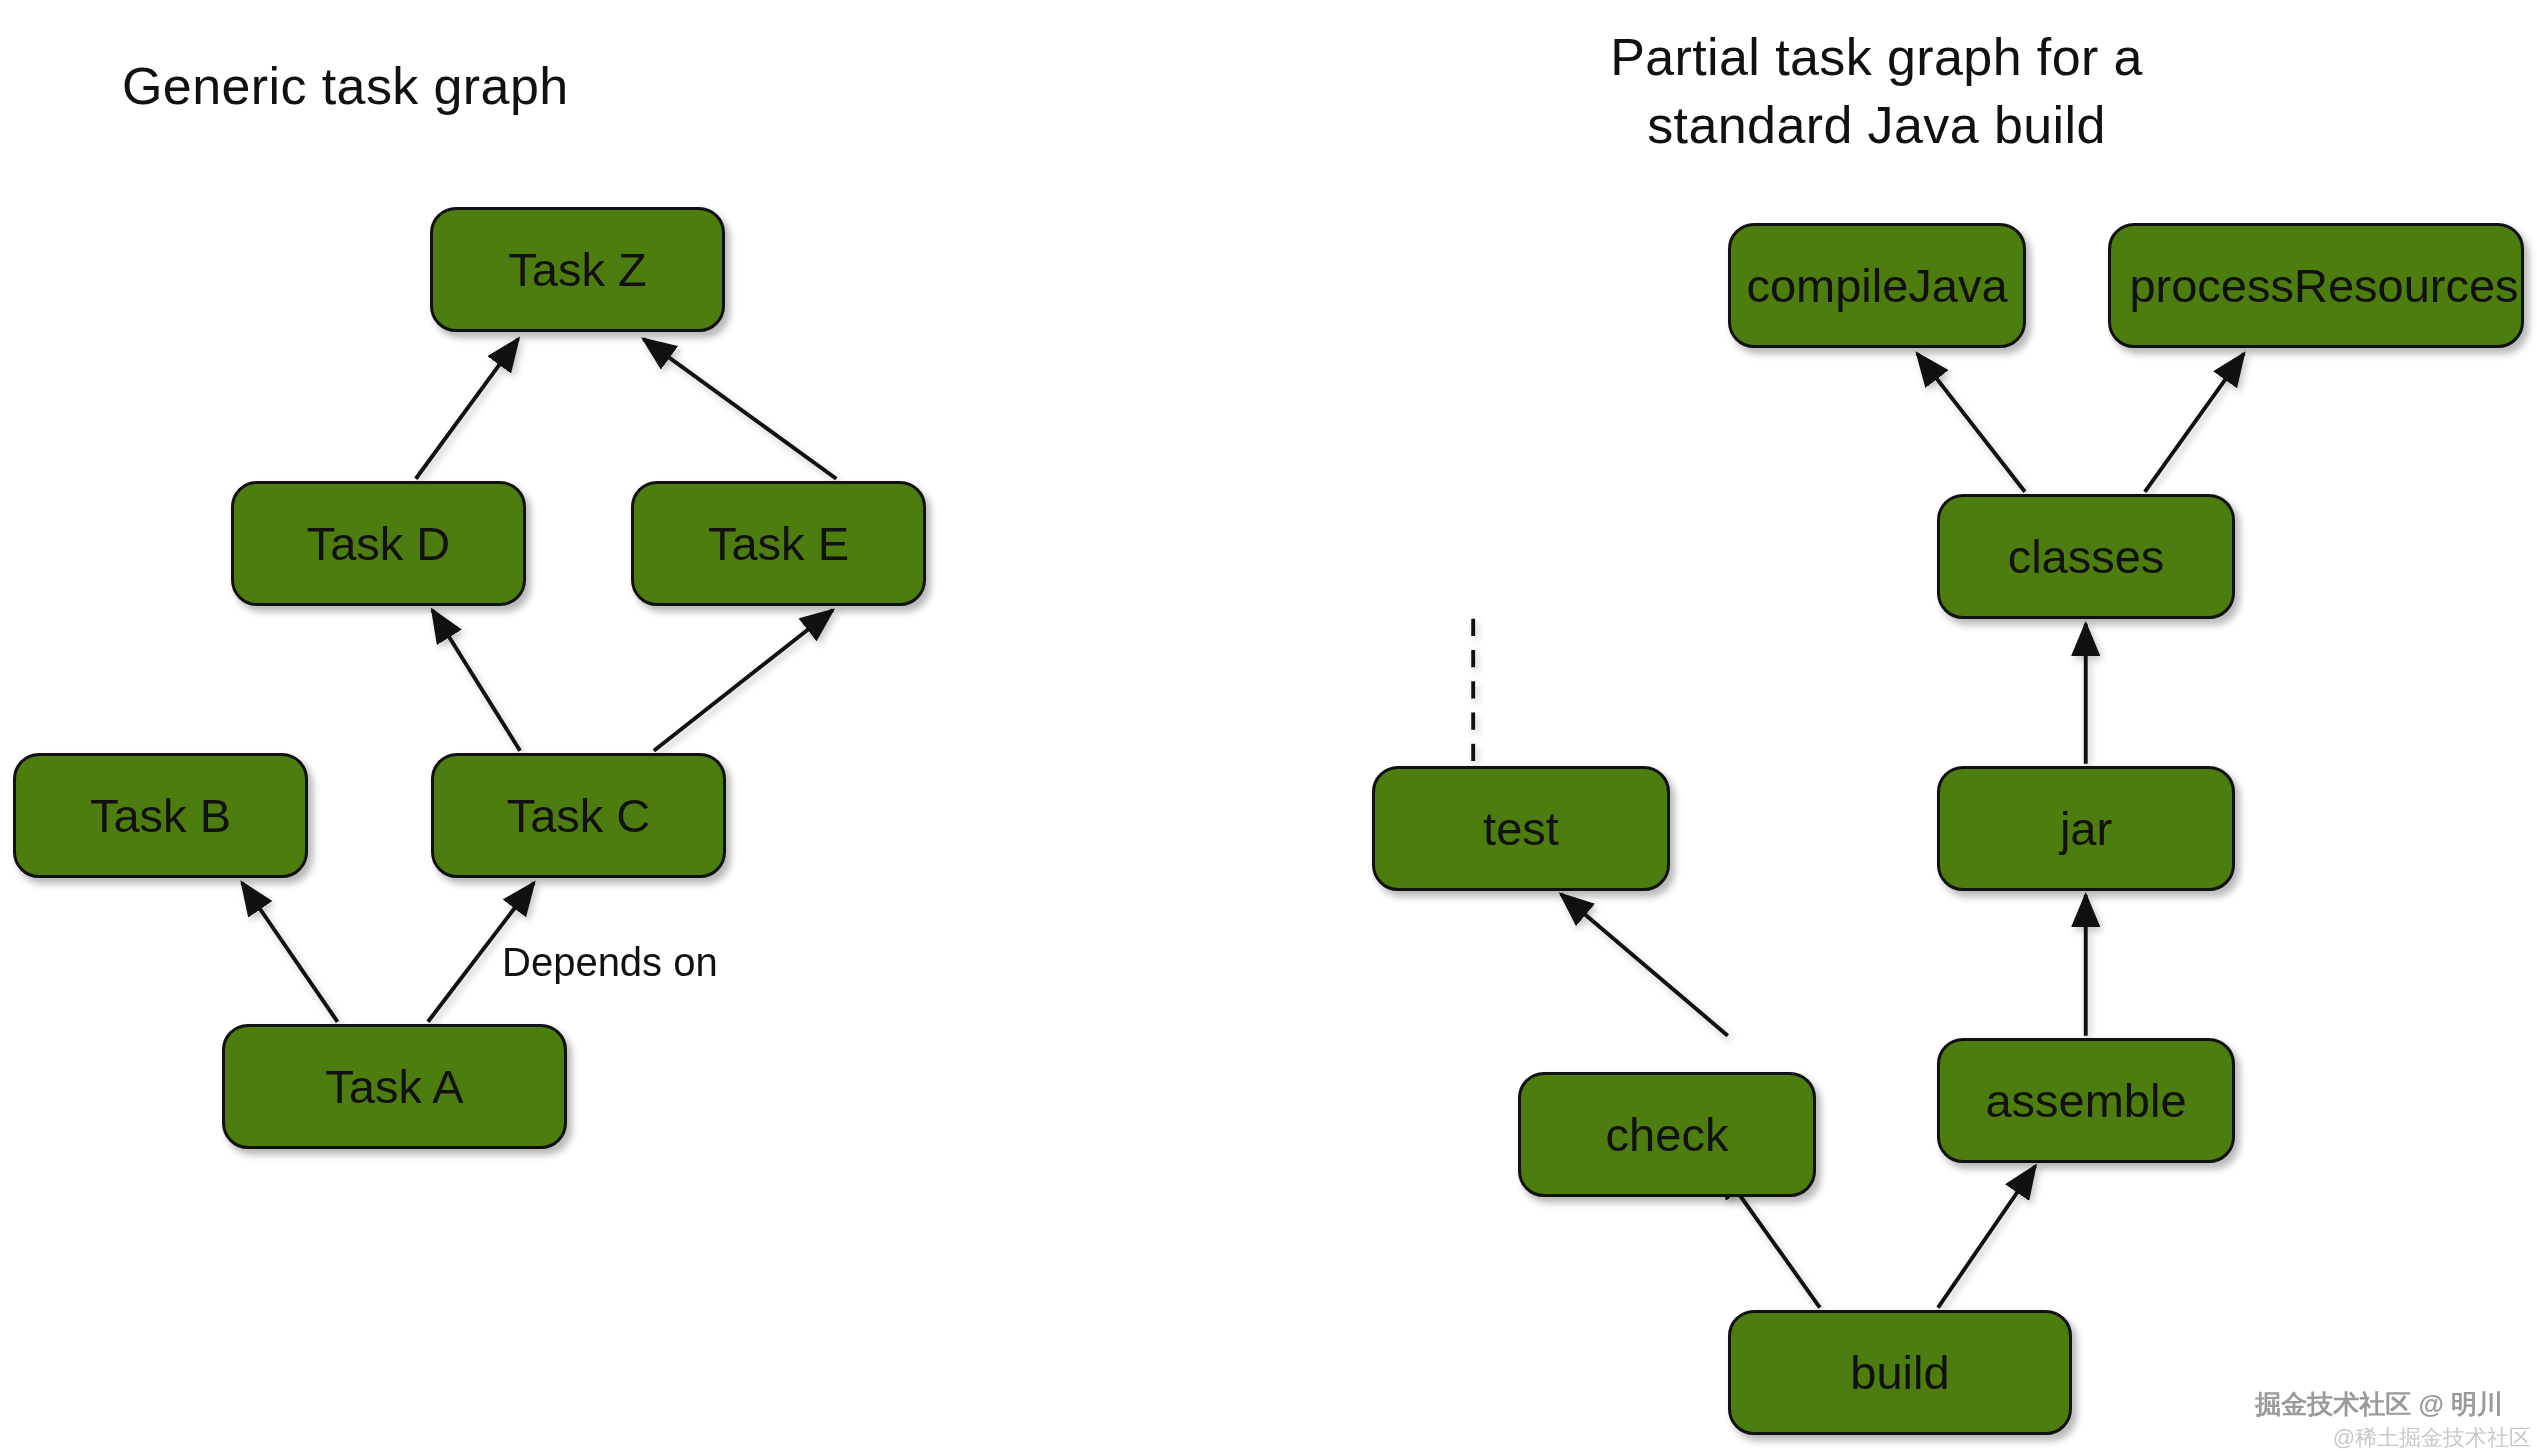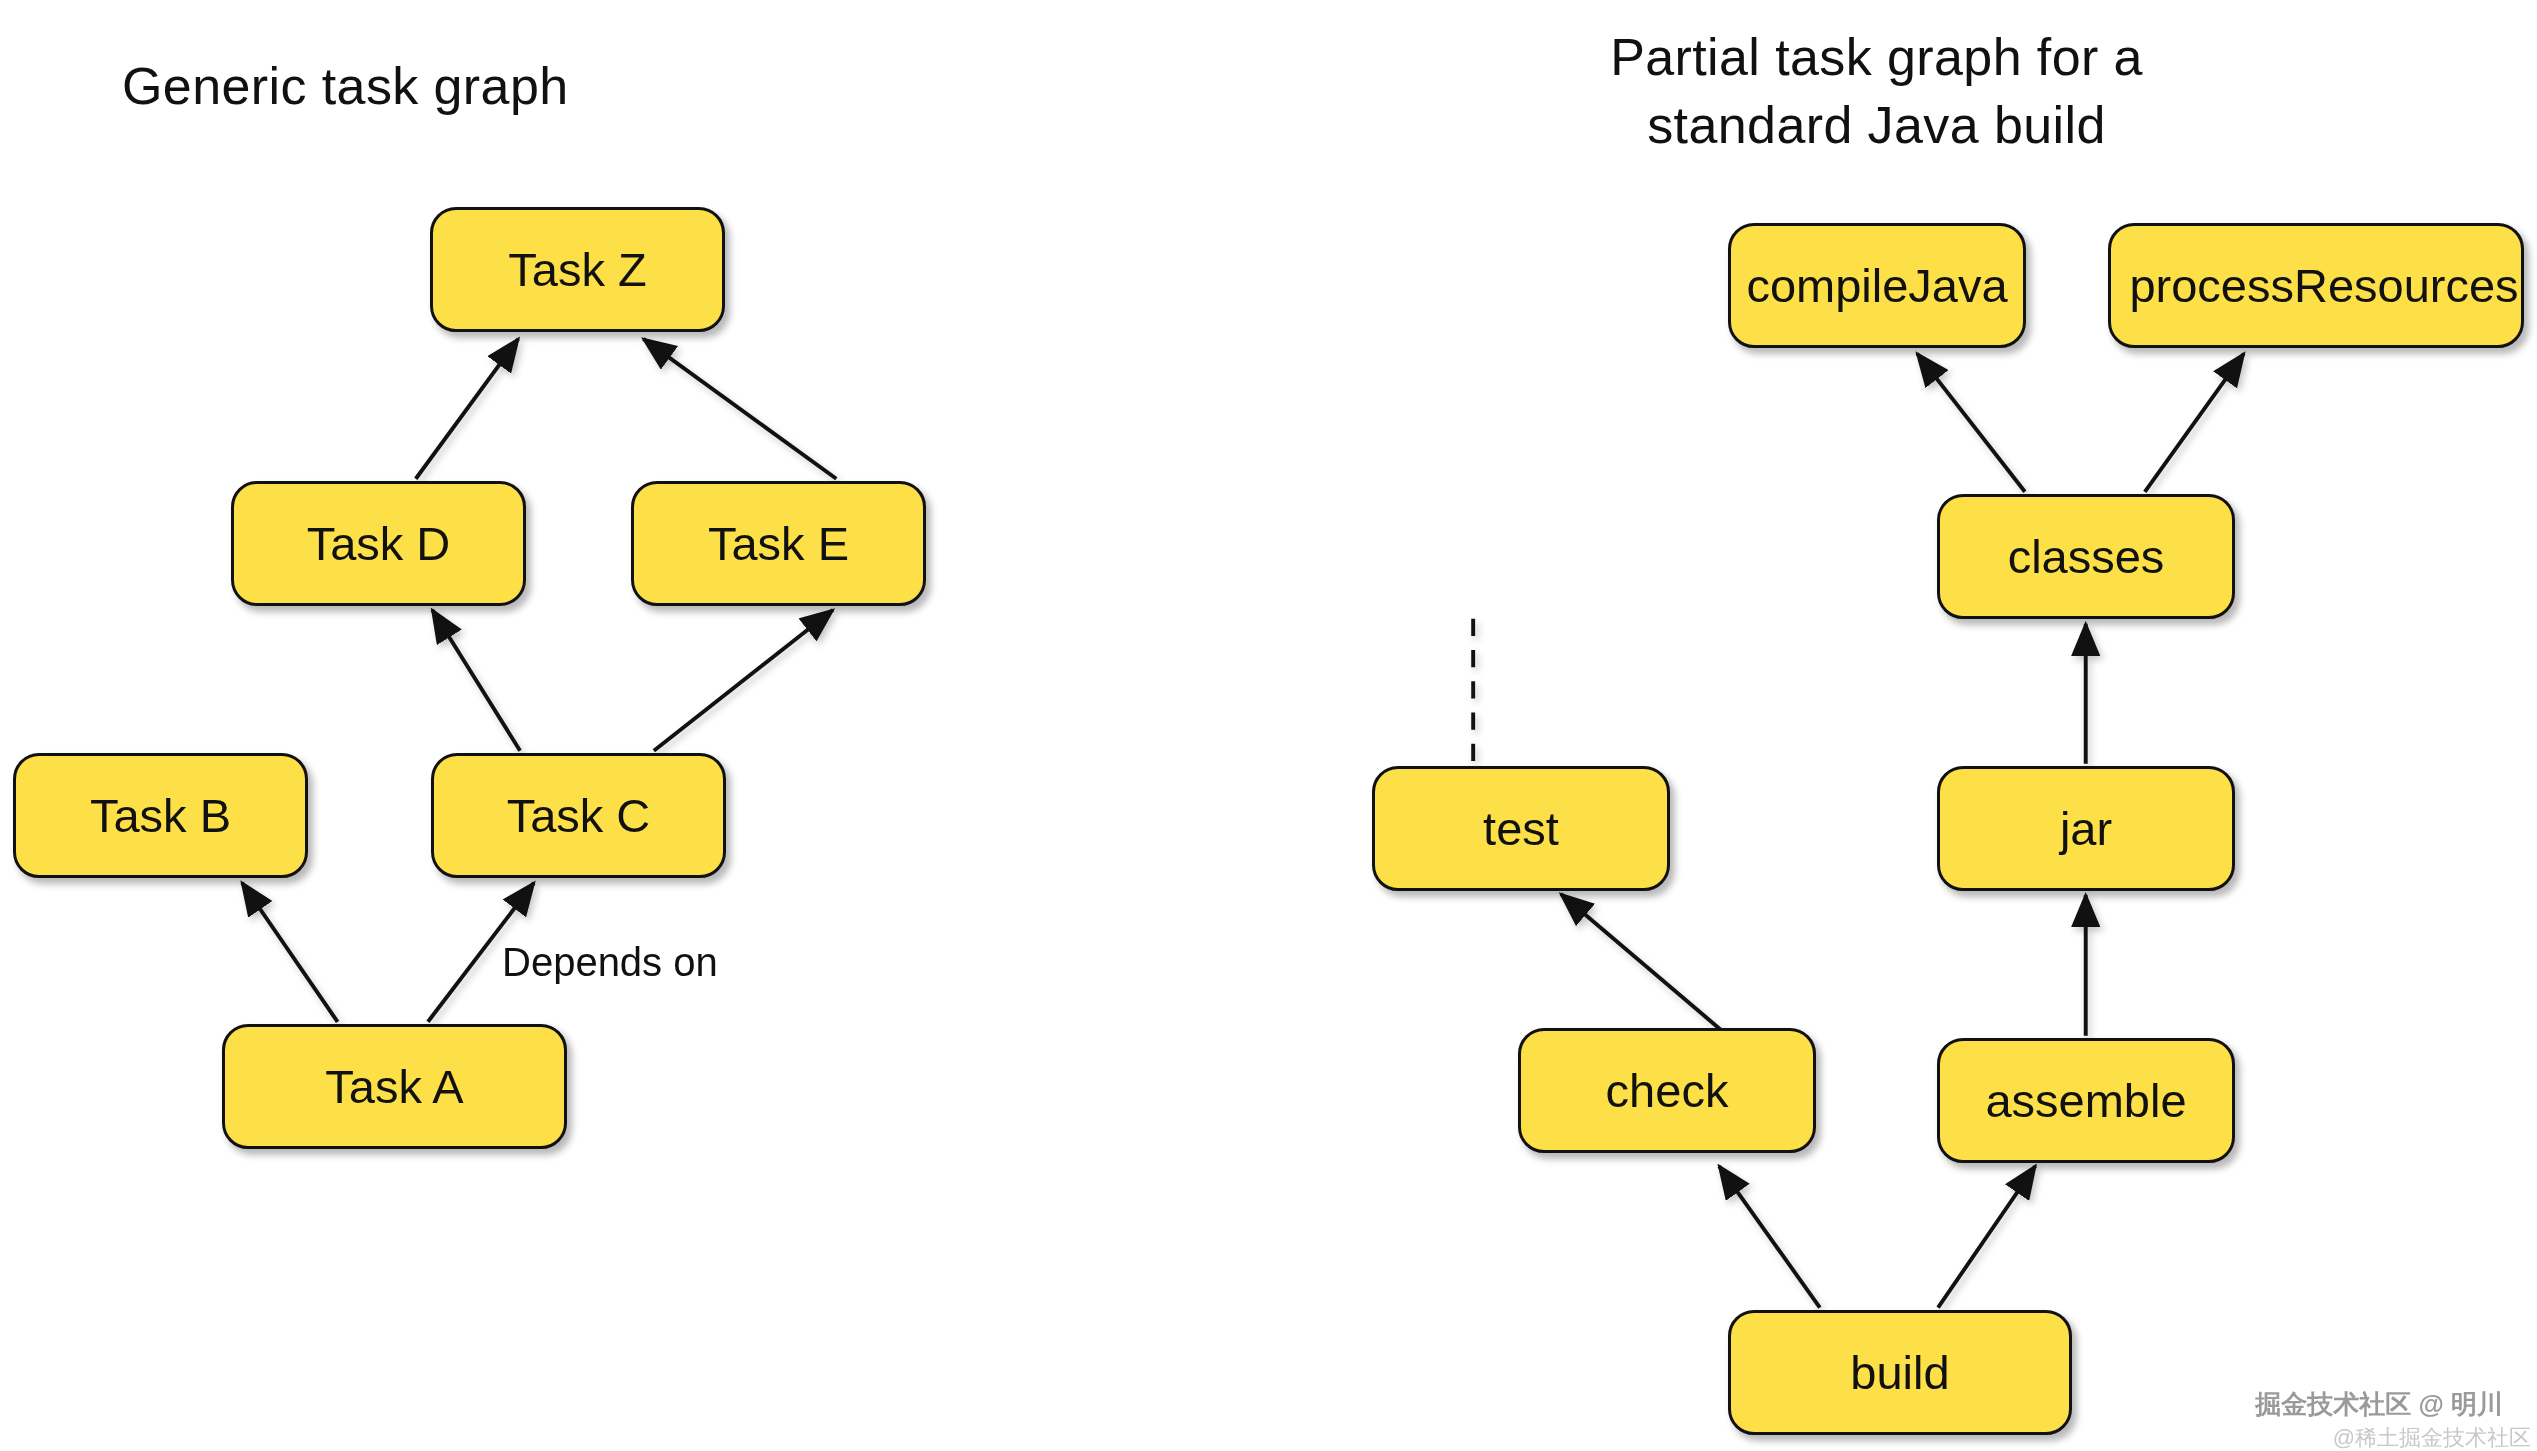--- a/index.html
+++ b/index.html
@@ -11,21 +11,21 @@
     font-family:"Liberation Sans","DejaVu Sans",sans-serif;
     color:#111;
   }
   .edges{position:absolute;left:0;top:0;width:2538px;height:1451px;
     filter:drop-shadow(3.5px 4.3px 3.5px rgba(0,0,0,0.22));}
   .edges line{stroke:#111;stroke-width:4.5;}
   .edges line.dashed{stroke-dasharray:20 16;}
   .node{
     position:absolute;
     box-sizing:border-box;
-    background:#fde047;
+    background:#4d7c0f;
     border:3.9px solid #111;
     border-radius:26px;
     display:flex;align-items:center;justify-content:center;
     font-size:47px;
     box-shadow:4.3px 5.2px 7.8px rgba(0,0,0,0.28);
     white-space:nowrap;
   }
   .graph-title{position:absolute;font-size:52px;letter-spacing:0.4px;}
   .right-title{text-align:center;line-height:68px;}
   .edge-label{position:absolute;font-size:40px;}
@@ -77,21 +77,21 @@
   <div class="node" style="left:431px;top:753px;width:295px;height:125px;">Task C</div>
   <div class="node" style="left:222px;top:1024px;width:345px;height:125px;">Task A</div>
 
   <div class="edge-label" style="left:502px;top:940px;">Depends on</div>
 
   <div class="node" style="left:1728px;top:223px;width:298px;height:125px;">compileJava</div>
   <div class="node" style="left:2108px;top:223px;width:416px;height:125px;padding-left:16px;">processResources</div>
   <div class="node" style="left:1937px;top:494px;width:298px;height:125px;">classes</div>
   <div class="node" style="left:1372px;top:766px;width:298px;height:125px;">test</div>
   <div class="node" style="left:1937px;top:766px;width:298px;height:125px;">jar</div>
-  <div class="node" style="left:1518px;top:1028px;width:298px;height:125px;">check</div>
+  <div class="node" style="left:1518px;top:1072px;width:298px;height:125px;">check</div>
   <div class="node" style="left:1937px;top:1038px;width:298px;height:125px;">assemble</div>
   <div class="node" style="left:1728px;top:1310px;width:344px;height:125px;">build</div>
 
   <div class="wm1" style="right:35px;top:1387px;">掘金技术社区 @ 明川</div>
   <div class="wm2" style="right:7px;top:1423px;">@稀土掘金技术社区</div>
 
 </div>
 
 
 </body></html>

